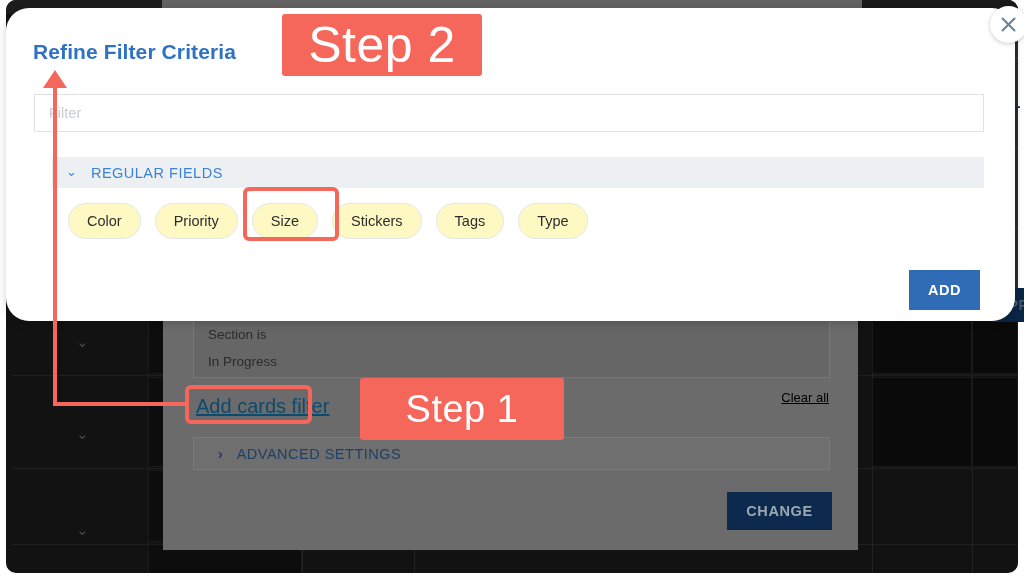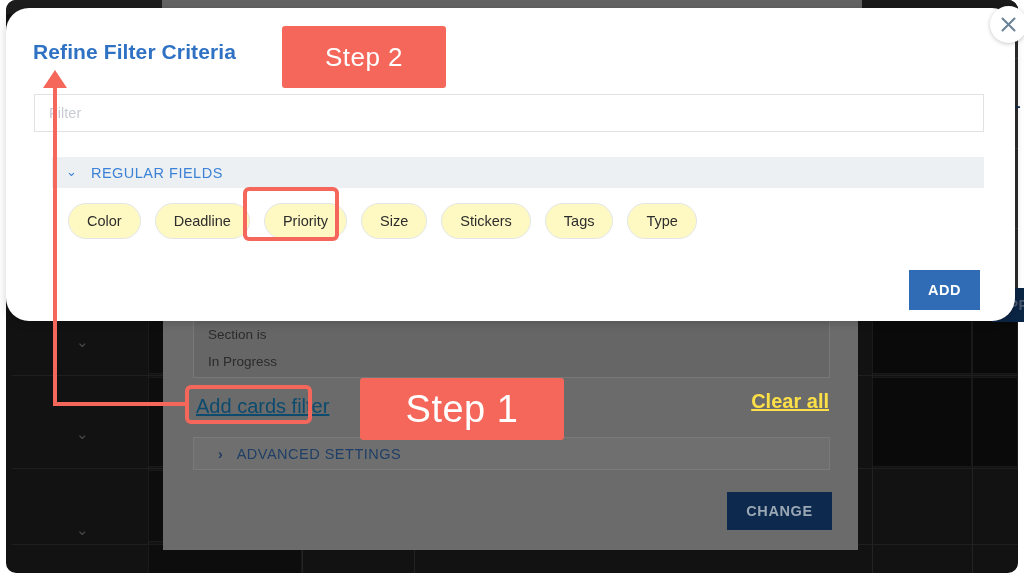--- a/index.html
+++ b/index.html
@@ -95,24 +95,23 @@
     font-size: 13.5px;
   }
   .add-cards-filter {
     position: absolute; left: 196px; top: 395px;
     color: #0c4a6e; font-size: 20px;
     text-decoration: underline;
     cursor: pointer;
   }
   .clear-all {
     position: absolute; right: 0; top: 0;
-    color: #fde047; font-size: 20px;
+    color: #000000; font-size: 13px;
     text-decoration: underline;
     cursor: pointer;
-    font-weight: bold;
   }
   .adv-settings {
     position: absolute; left: 193px; top: 437px; width: 637px; height: 33px;
     background: #6f6f6f;
     border: 1px solid #7a7a7a;
     display: flex; align-items: center;
     padding-left: 24px;
     gap: 14px;
   }
   .adv-settings .chev {
@@ -213,21 +212,21 @@
 
   .step-badge {
     background: #f4675a;
     color: #ffffff;
     display: flex; align-items: center; justify-content: center;
     font-family: "Liberation Sans", sans-serif;
     font-weight: 400;
     border-radius: 3px;
     letter-spacing: .5px;
   }
-  #step2-badge { left: 282px; top: 14px; width: 164px; height: 62px; font-size: 26px; margin-top: 12px; }
+  #step2-badge { left: 282px; top: 14px; width: 200px; height: 62px; font-size: 50px; }
   #step1-badge { left: 360px; top: 378px; width: 204px; height: 62px; font-size: 38px; }
 
   .hl-box {
     border: 4px solid #f4675a;
     border-radius: 6px;
     background: transparent;
   }
   #priority-highlight { left: 243px; top: 187px; width: 96px; height: 54px; }
   #addcards-highlight { left: 185px; top: 385px; width: 127px; height: 39px; }
 
@@ -309,21 +308,20 @@
 
     <input class="filter-input" type="text" placeholder="Filter" style="">
 
     <div class="section-header">
       <span class="chev">⌄</span>
       <span class="lbl">REGULAR FIELDS</span>
     </div>
 
     <div class="pill-row" id="pill-row">
         <div class="pill">Color</div>
-        <div class="pill">Deadline</div>
         <div class="pill">Priority</div>
         <div class="pill">Size</div>
         <div class="pill">Stickers</div>
         <div class="pill">Tags</div>
         <div class="pill">Type</div>
       </div>
 
     <button class="add-btn">ADD</button>
 
     <div class="close-btn">

